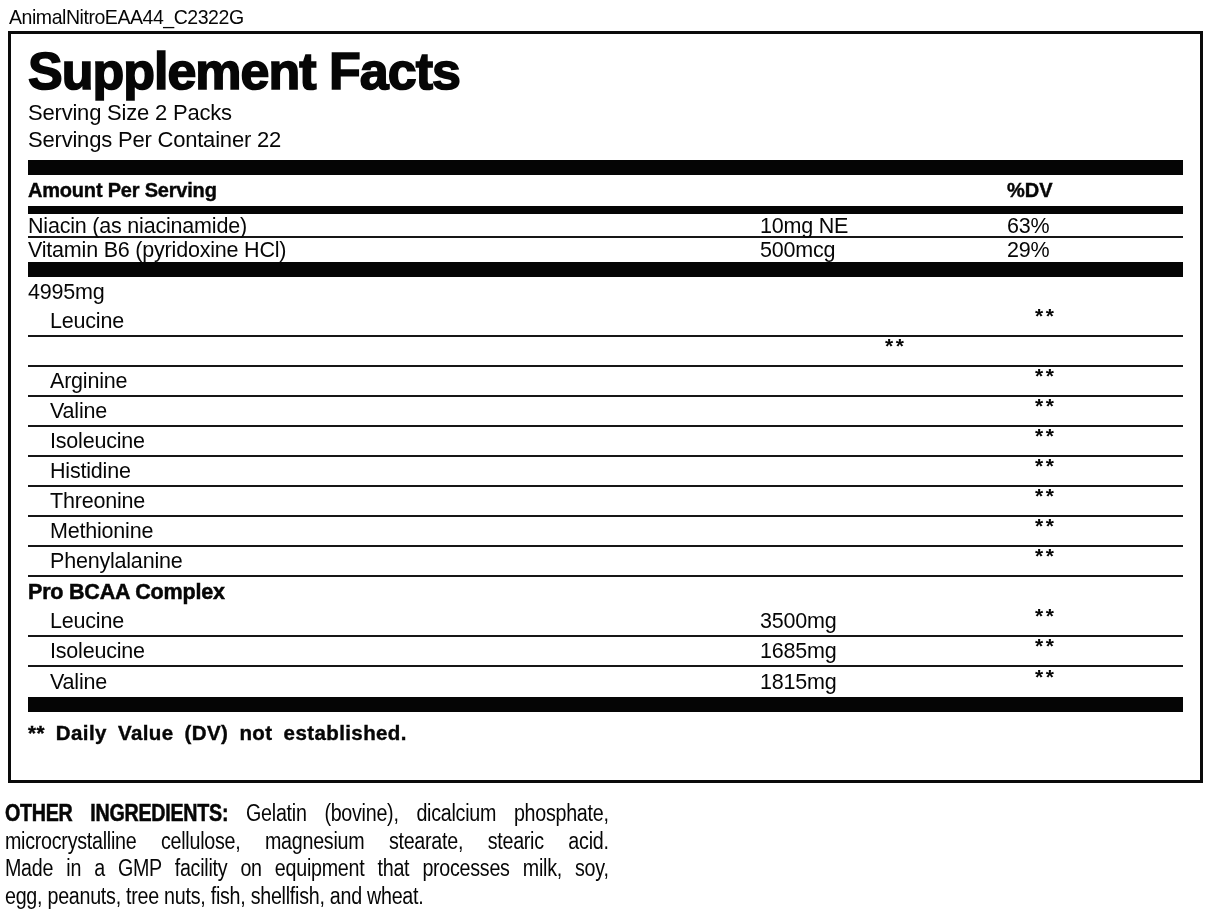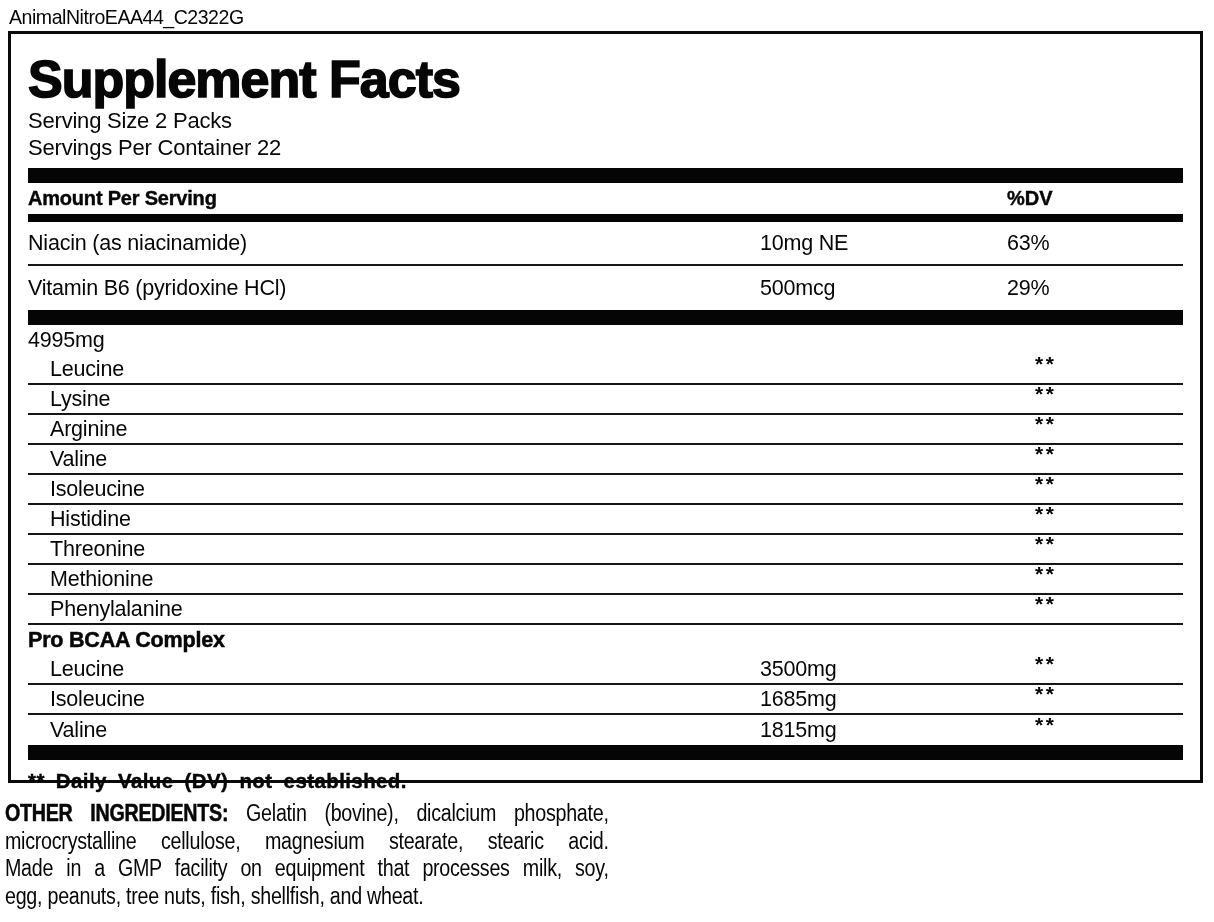--- a/index.html
+++ b/index.html
@@ -14,21 +14,21 @@
     white-space:nowrap;
   }
 
   .panel {
     position:absolute; left:8px; top:31px; width:1195px; height:752px;
     border:3px solid #0a0a0a; background:#fff;
     padding:0 17px;
   }
 
   .sf-title {
-    margin-top:17px; font-size:52px; font-weight:bold; letter-spacing:-1px;
+    margin-top:9px; font-size:52px; font-weight:bold; letter-spacing:-1px;
     -webkit-text-stroke:1.6px #060606; white-space:nowrap; line-height:56px;
   }
   .serving-line { font-size:22px; line-height:27px; letter-spacing:-0.2px; }
 
   .bar { background:#050505; width:100%; }
   .bar-thick  { height:15px; }
   .bar-medium { height:8px; }
   .bar-top    { margin-top:7px; }
   .bar-bottom { margin-top:0; }
 
@@ -36,21 +36,21 @@
     display:grid; grid-template-columns:1fr 150px 273px;
     align-items:center; width:100%;
   }
   .header-row { height:31px; }
   .header-row .col-name { font-weight:bold; font-size:20px; letter-spacing:-0.2px;
                           -webkit-text-stroke:0.4px #060606; }
   .header-row .col-dv   { font-weight:bold; font-size:20px;
                           -webkit-text-stroke:0.4px #060606; }
 
   .row { height:30px; font-size:21.5px; letter-spacing:-0.2px; }
-  .row-item { height:44px; }
+  .row-item { height:24px; }
   .row-sep  { border-bottom:2px solid #161616; }
   .row-sub .col-name { padding-left:22px; }
   .row-section .col-name { font-weight:bold; -webkit-text-stroke:0.5px #060606; }
 
   .col-amount { }
   .col-dv { padding-left:97px; white-space:nowrap; }
   .col-dv.stars { padding-left:125px; position:relative; top:-5px;
                   letter-spacing:2.5px; font-size:21px; font-weight:bold; }
 
   .footnote {
@@ -102,21 +102,20 @@
       <div class="grid-row row row-section">
     <span class="col-amount">4995mg</span>
     <span class="col-dv"></span>
   </div>
       <div class="grid-row row row-sub row-sep">
     <span class="col-name">Leucine</span>
     <span class="col-amount"></span>
     <span class="col-dv stars">**</span>
   </div>
       <div class="grid-row row row-sub row-sep">
-    <span class="col-name">Lysine</span>
     <span class="col-amount"></span>
     <span class="col-dv stars">**</span>
   </div>
       <div class="grid-row row row-sub row-sep">
     <span class="col-name">Arginine</span>
     <span class="col-amount"></span>
     <span class="col-dv stars">**</span>
   </div>
       <div class="grid-row row row-sub row-sep">
     <span class="col-name">Valine</span>

